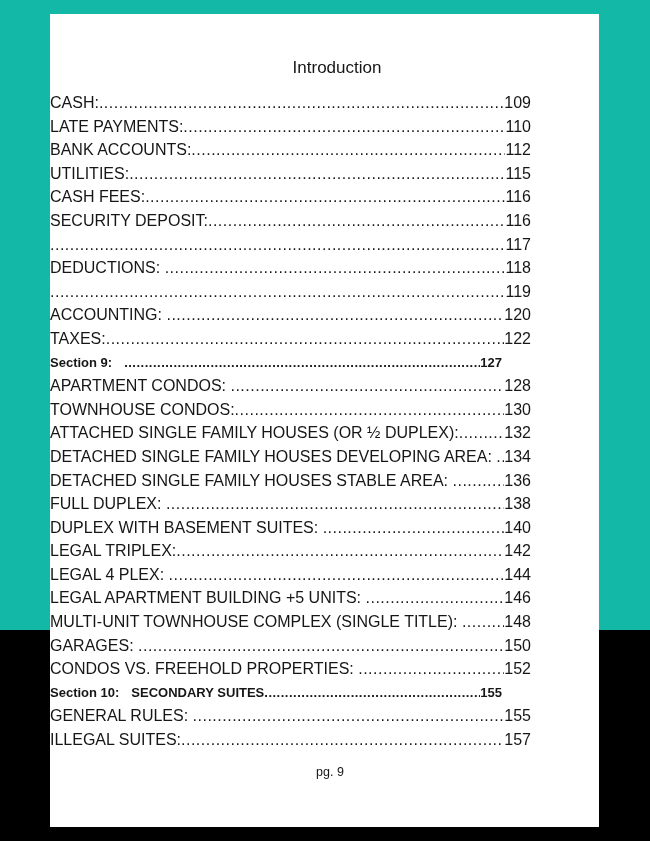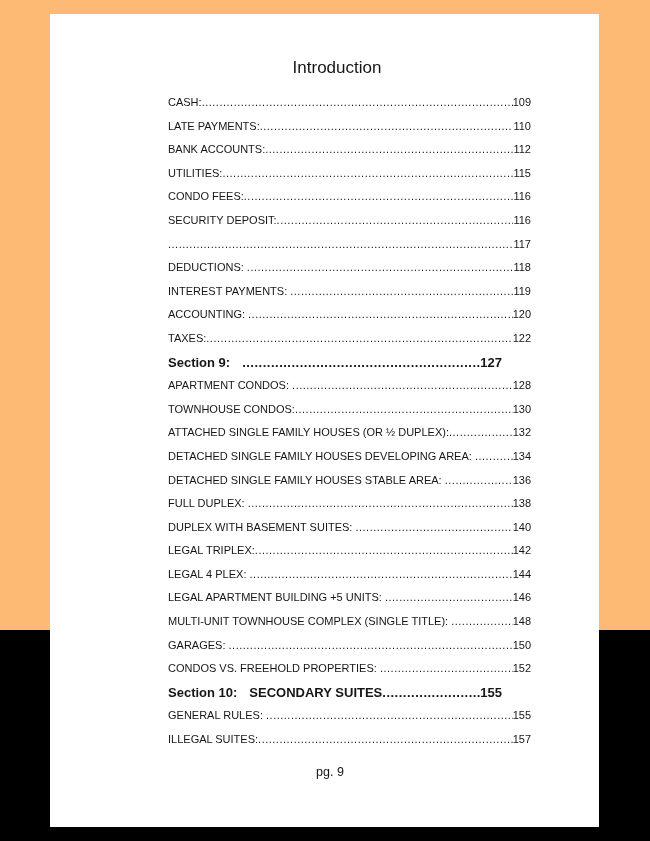--- a/index.html
+++ b/index.html
@@ -8,21 +8,21 @@
     width: 650px;
     height: 841px;
     background: #000000;
     overflow: hidden;
     font-family: "Liberation Sans", "DejaVu Sans", sans-serif;
   }
   .canvas {
     position: relative;
     width: 650px;
     height: 630px;
-    background: #fdba74;
+    background: #14b8a6;
   }
   .doc-page {
     position: absolute;
     left: 50px;
     top: 14px;
     width: 549px;
     height: 813px;
     background: #ffffff;
     color: #161616;
   }
@@ -39,23 +39,22 @@
     position: absolute;
     left: 0;
     right: 0;
     top: 77px;
   }
   .toc-row {
     display: flex;
     align-items: baseline;
     height: 23.6px;
     line-height: 23.6px;
-    margin-left: 118px;
     margin-right: 68px;
-    font-size: 11px;
+    font-size: 16px;
     white-space: nowrap;
   }
   .toc-row.section {
     margin-right: 97px;
     font-weight: bold;
     font-size: 13px;
   }
   .toc-label, .toc-prefix {
     white-space: pre;
     flex: 0 1 auto;
@@ -109,40 +108,39 @@
           <span class="toc-label">BANK ACCOUNTS:</span>
           <span class="dot-leader">........................................................................................................................................................................................................</span>
           <span class="toc-pagenum">112</span>
         </div>
         <div class="toc-row">
           <span class="toc-label">UTILITIES:</span>
           <span class="dot-leader">........................................................................................................................................................................................................</span>
           <span class="toc-pagenum">115</span>
         </div>
         <div class="toc-row">
-          <span class="toc-label">CONDO FEES:</span>
+          <span class="toc-label">CASH FEES:</span>
           <span class="dot-leader">........................................................................................................................................................................................................</span>
           <span class="toc-pagenum">116</span>
         </div>
         <div class="toc-row">
           <span class="toc-label">SECURITY DEPOSIT:</span>
           <span class="dot-leader">........................................................................................................................................................................................................</span>
           <span class="toc-pagenum">116</span>
         </div>
         <div class="toc-row">
           <span class="dot-leader">........................................................................................................................................................................................................</span>
           <span class="toc-pagenum">117</span>
         </div>
         <div class="toc-row">
           <span class="toc-label">DEDUCTIONS: </span>
           <span class="dot-leader">........................................................................................................................................................................................................</span>
           <span class="toc-pagenum">118</span>
         </div>
         <div class="toc-row">
-          <span class="toc-label">INTEREST PAYMENTS: </span>
           <span class="dot-leader">........................................................................................................................................................................................................</span>
           <span class="toc-pagenum">119</span>
         </div>
         <div class="toc-row">
           <span class="toc-label">ACCOUNTING: </span>
           <span class="dot-leader">........................................................................................................................................................................................................</span>
           <span class="toc-pagenum">120</span>
         </div>
         <div class="toc-row">
           <span class="toc-label">TAXES:</span>

